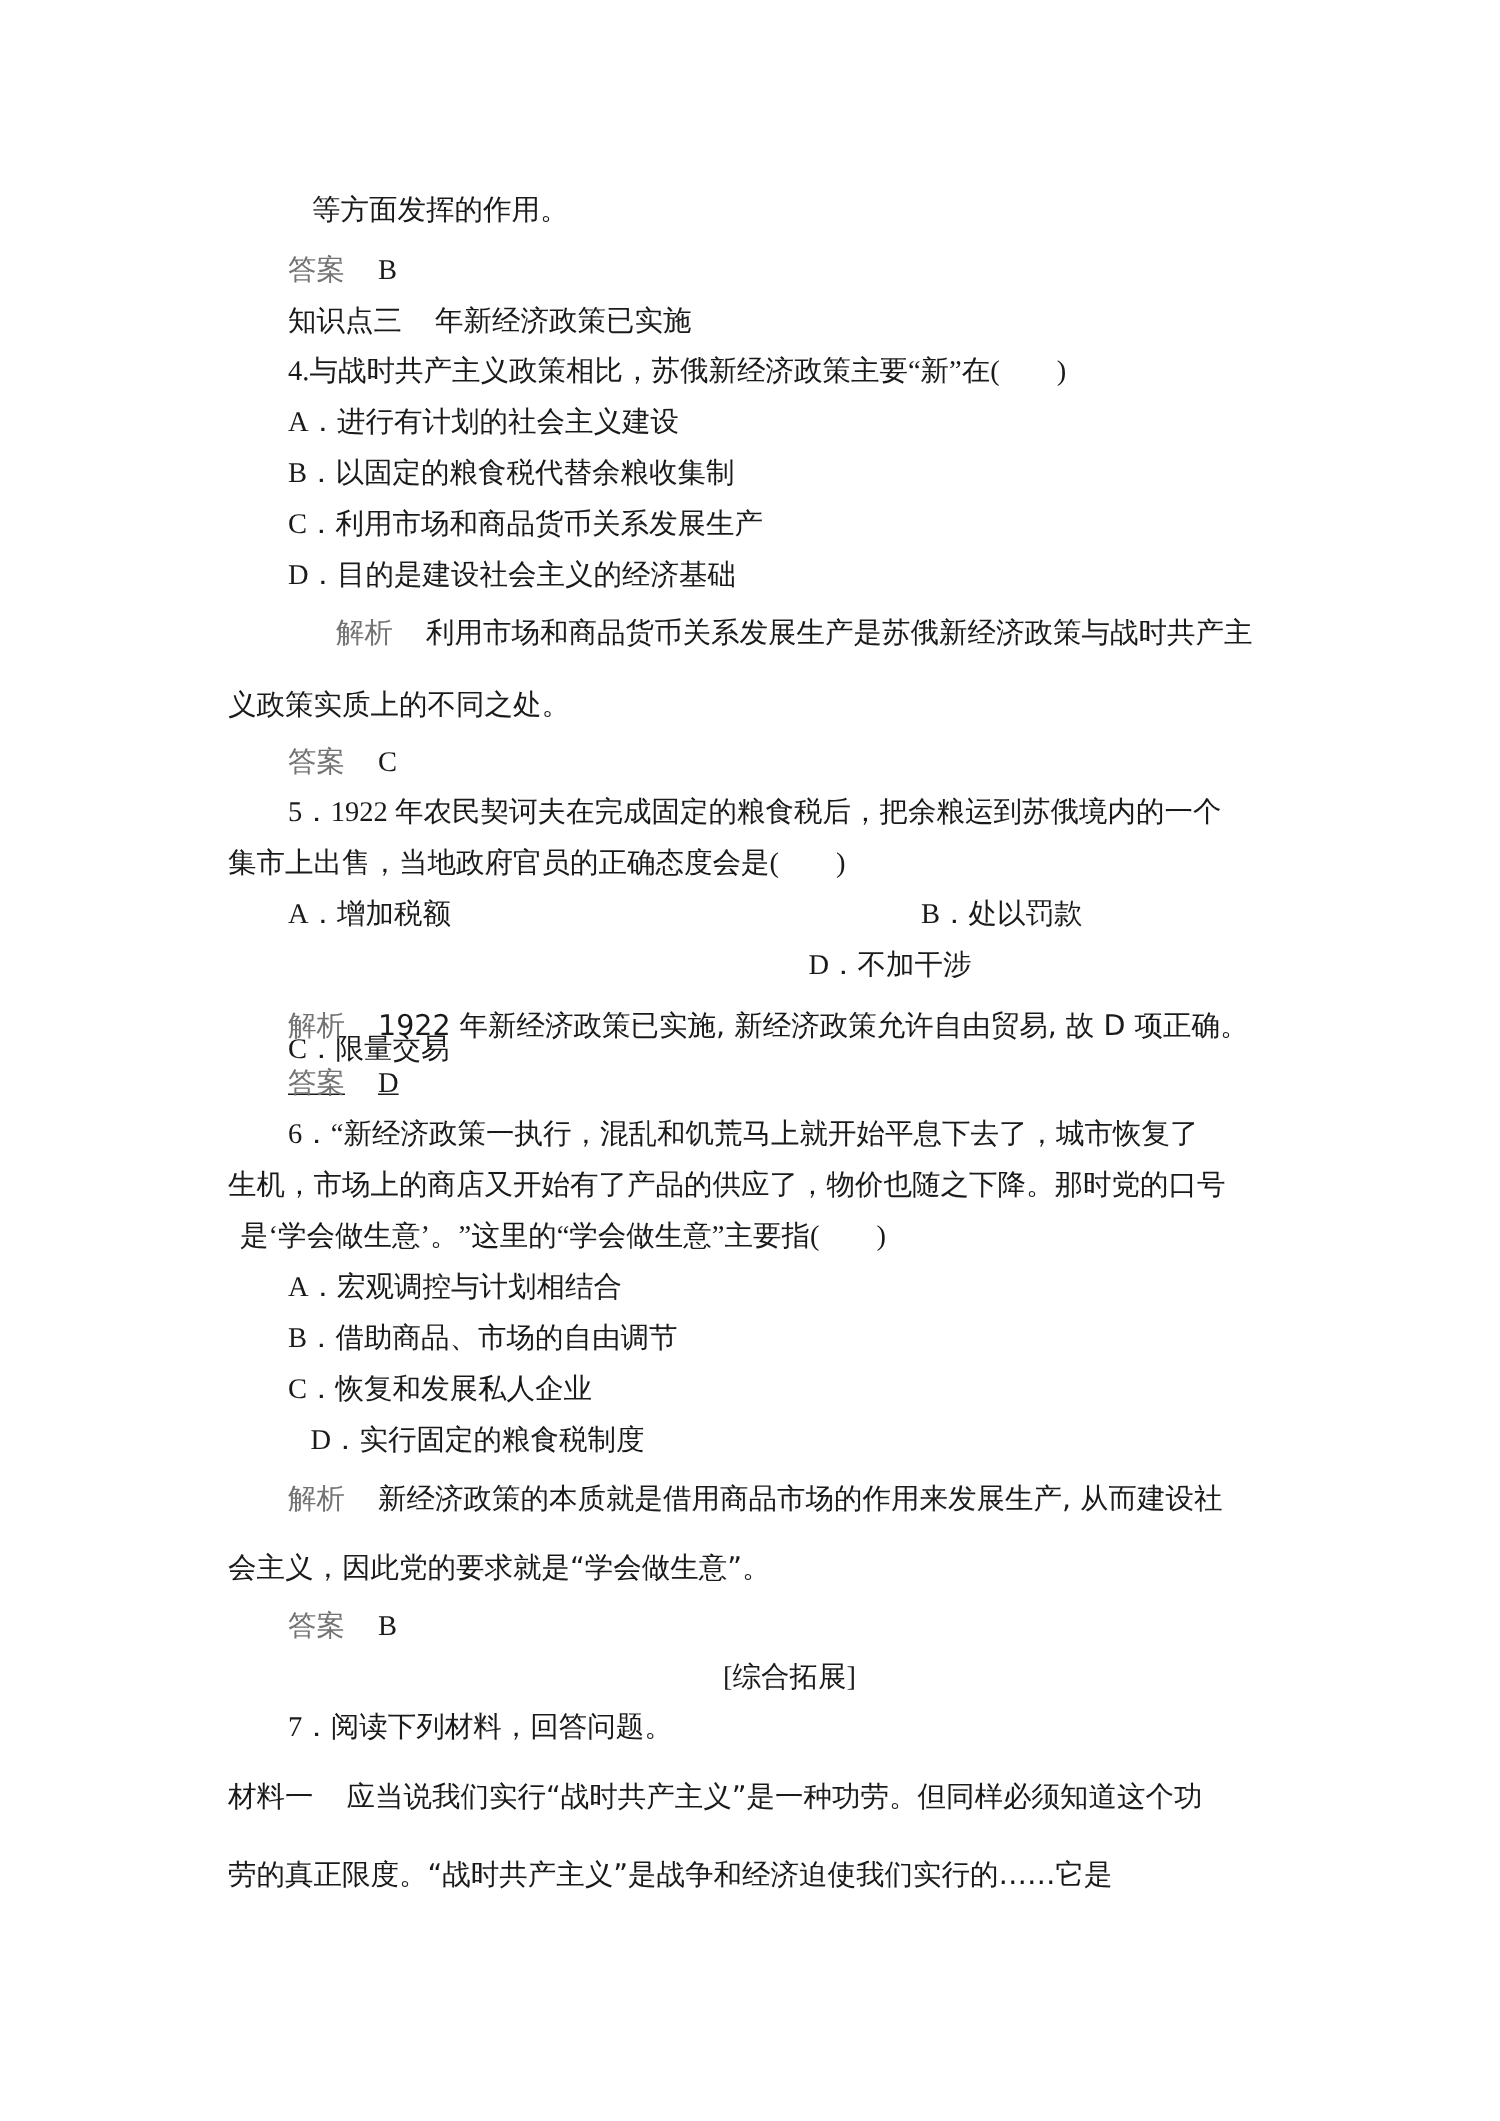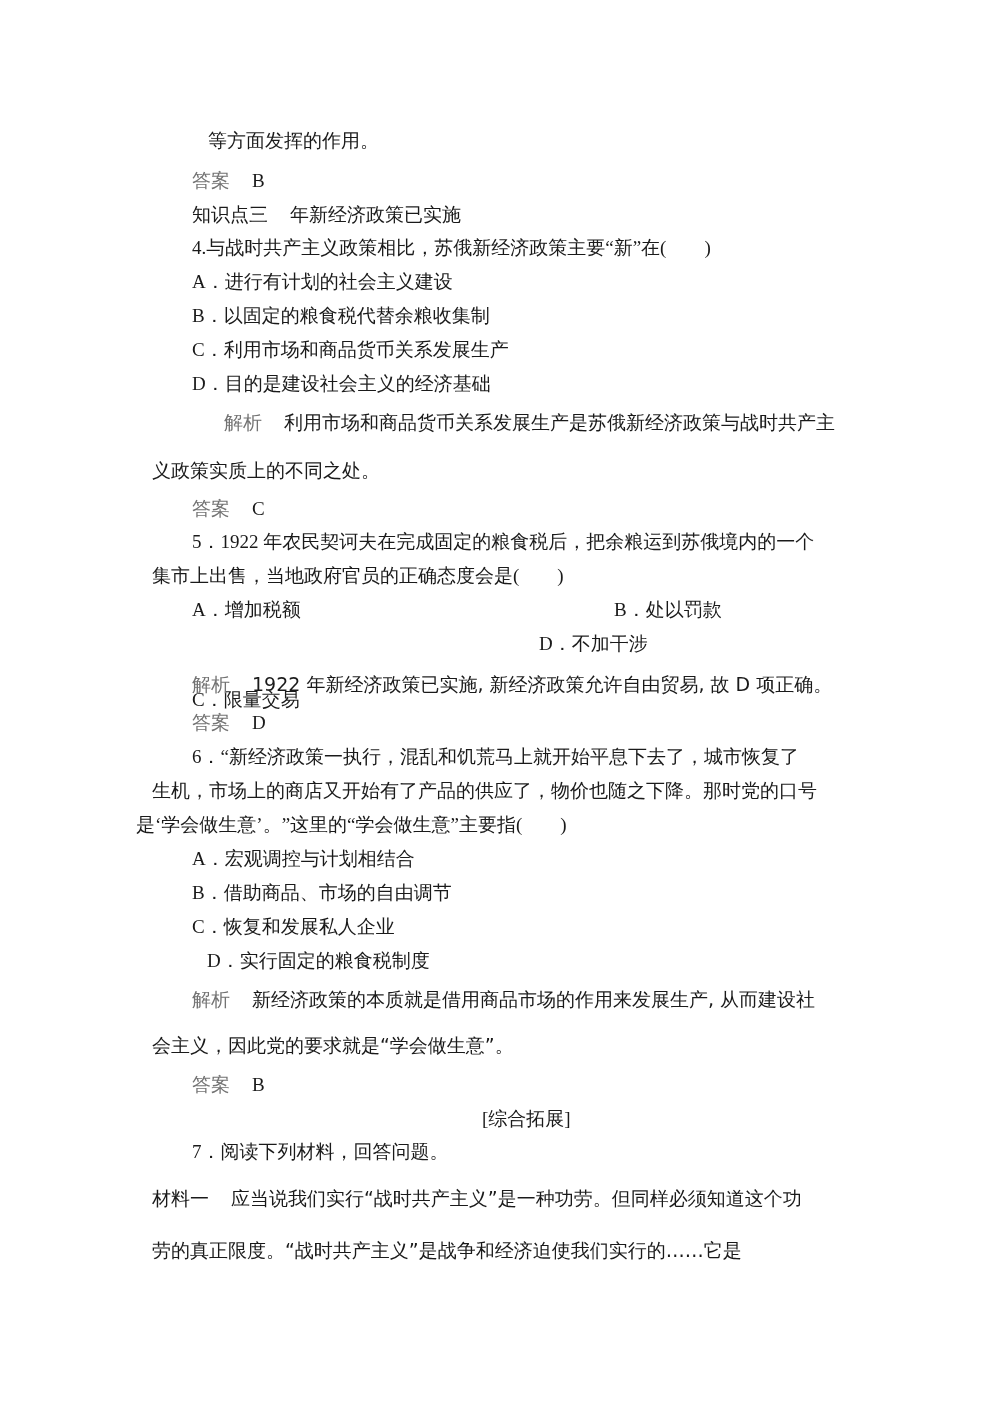--- a/index.html
+++ b/index.html
@@ -44,27 +44,27 @@
   <div class="line serif" style="left:152px;top:564px;text-align:right;">集市上出售，当地政府官员的正确态度会是(　　)</div>
   <div class="line serif" style="left:192px;top:598px;">A．增加税额</div>
   <div class="line serif" style="left:570px;top:598px;margin-left:44px;">B．处以罚款</div>
   <div class="line serif" style="left:192px;top:656px;margin-top:32px;">C．限量交易</div>
   <div class="line serif" style="left:539px;top:632px;">D．不加干涉</div>
 
   <div class="line sans" style="left:192px;top:672px;">
     <span class="red">解析</span><span class="gap"></span><span>1922 年新经济政策已实施, 新经济政策允许自由贸易, 故 D 项正确。</span>
   </div>
 
-  <div class="line serif" style="left:192px;top:710px;">
+  <div class="line serif" style="left:192px;top:710px;text-decoration:underline;">
     <span class="red sans">答案</span><span class="gap"></span><span>D</span>
   </div>
 
   <div class="line serif" style="left:192px;top:745px;">6．“新经济政策一执行，混乱和饥荒马上就开始平息下去了，城市恢复了</div>
   <div class="line serif" style="left:152px;top:779px;">生机，市场上的商店又开始有了产品的供应了，物价也随之下降。那时党的口号</div>
-  <div class="line serif" style="left:136px;top:813px;">是‘学会做生意’。”这里的“学会做生意”主要指(　　)</div>
+  <div class="line serif" style="left:160px;top:813px;">是‘学会做生意’。”这里的“学会做生意”主要指(　　)</div>
   <div class="line serif" style="left:192px;top:847px;">A．宏观调控与计划相结合</div>
   <div class="line serif" style="left:192px;top:881px;">B．借助商品、市场的自由调节</div>
   <div class="line serif" style="left:192px;top:915px;">C．恢复和发展私人企业</div>
   <div class="line serif" style="left:192px;top:949px;margin-left:15px;">D．实行固定的粮食税制度</div>
 
   <div class="line sans" style="left:192px;top:987px;">
     <span class="red">解析</span><span class="gap"></span><span>新经济政策的本质就是借用商品市场的作用来发展生产, 从而建设社</span>
   </div>
   <div class="line sans" style="left:152px;top:1033px;">会主义，因此党的要求就是“学会做生意”。</div>
 

